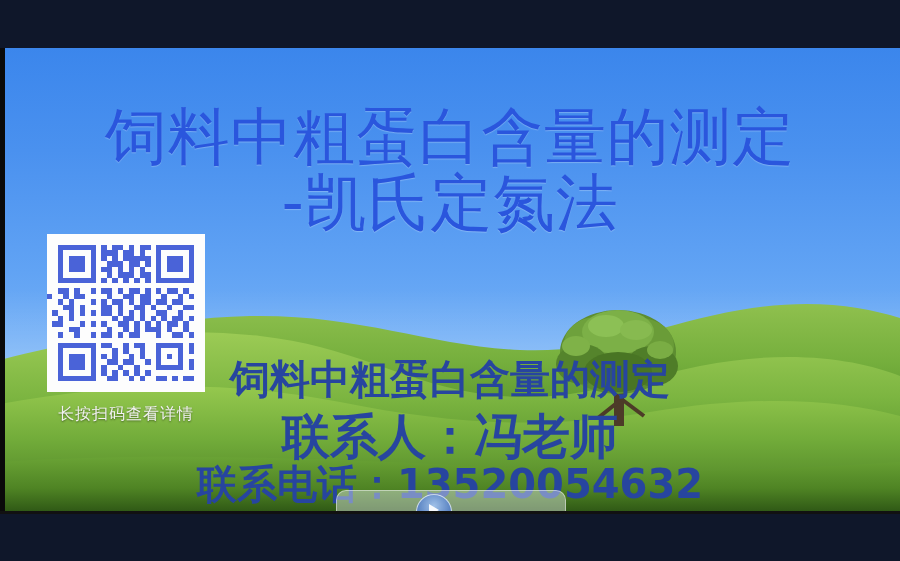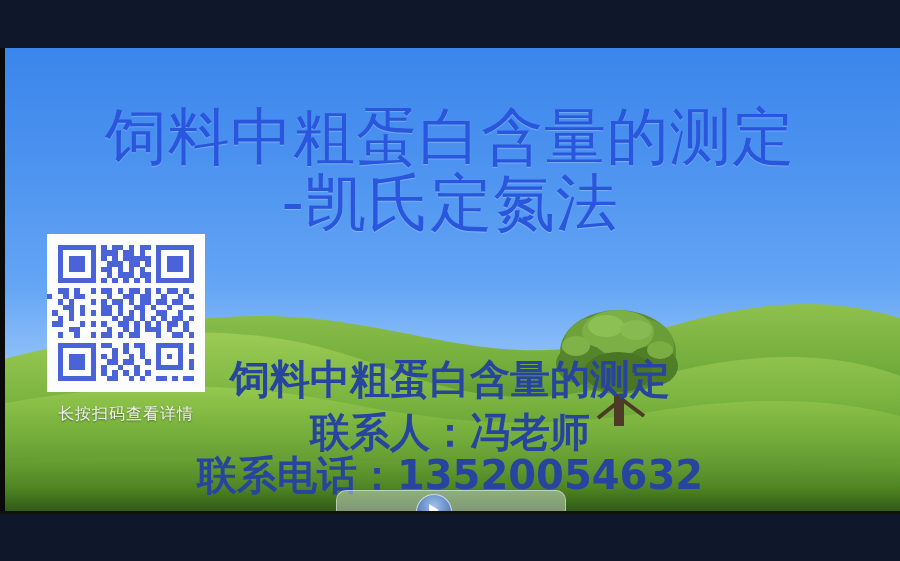--- a/index.html
+++ b/index.html
@@ -60,21 +60,21 @@
     position:absolute;left:0;top:310px;width:900px;text-align:center;z-index:12;
   }
   .co-line{
     color:#27459f;
     font-family:"DejaVu Sans","Liberation Sans",sans-serif;
     font-weight:700;
     line-height:1.08;
     white-space:nowrap;
   }
   .co-line.c1{font-size:40px;}
-  .co-line.c2{font-size:40px;margin-top:10px;}
+  .co-line.c2{font-size:48px;margin-top:10px;}
   .co-line.c3{font-size:40px;}
 
   
   #qr-card{position:absolute;left:47px;top:186px;width:158px;z-index:14;}
   #qr-img{
     width:158px;height:158px;background:#fdfdfd;
     display:block;padding:0;box-sizing:border-box;
   }
   #qr-img svg{display:block;width:100%;height:100%;}
   #qr-caption{

